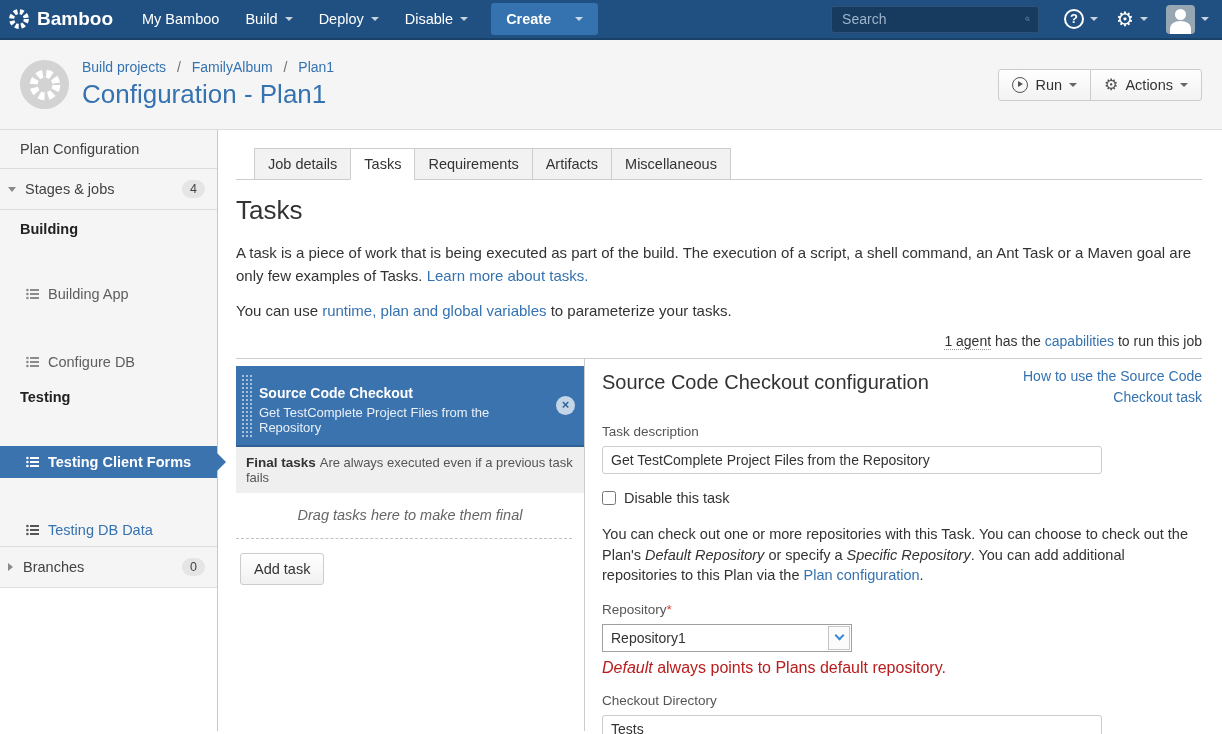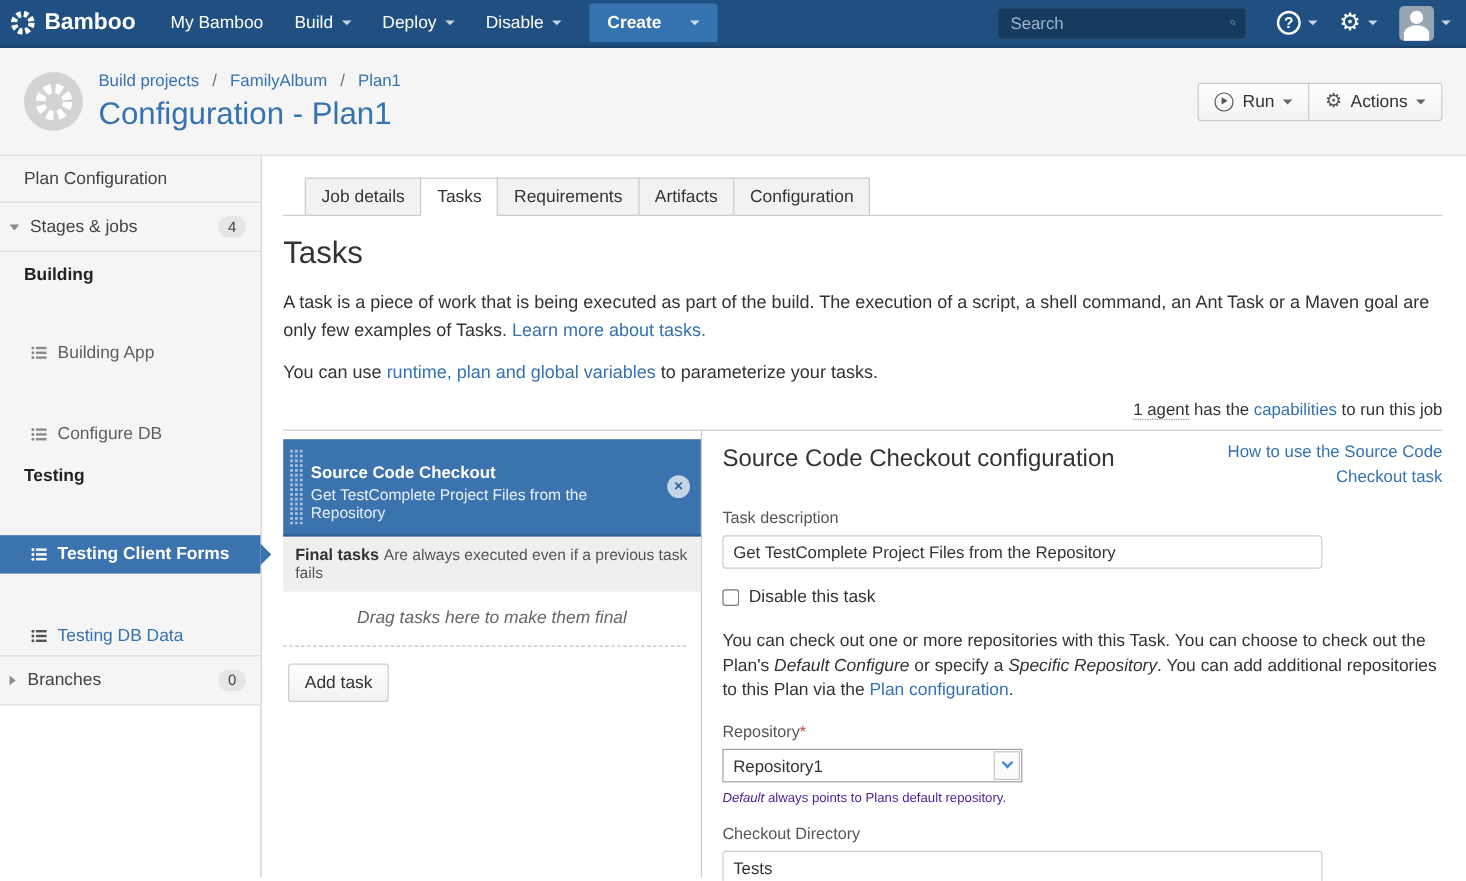--- a/index.html
+++ b/index.html
@@ -141,21 +141,21 @@
   .check-row input { width:14px; height:14px; margin:0; }
   .cfg-para { max-width:604px; line-height:20.5px; margin:18px 0 0; font-size:14.5px; color:#333; }
   .req { color:#d04437; }
   .select-box { display:inline-flex; align-items:center; width:250px; height:28px;
                 border:1px solid #a0a0a0; background:#fff; cursor:pointer; }
   .select-box .sel-val { flex:1; padding-left:8px; font-size:14px; color:#333; }
   .sel-arrow { width:22px; height:24px; margin-right:1px; border:1px solid #c6c6c6; background:#fbfbfb;
                display:flex; align-items:center; justify-content:center; }
   .sel-chev { width:7px; height:7px; border-right:2px solid #3b8ad8; border-bottom:2px solid #3b8ad8;
               transform:rotate(45deg); margin-top:-4px; }
-  .help-small { font-size:11px; color:#4c1d95; margin-top:7px; }
+  .help-small { font-size:16px; color:#b91c1c; margin-top:7px; }
 </style>
 </head>
 <body>
 
 <nav class="navbar">
   <div class="brand">
     <svg width="22" height="22" viewBox="0 0 24 24">
       <circle cx="12" cy="12" r="8" fill="none" stroke="#ffffff" stroke-width="5.6" stroke-dasharray="3.8 2.6"></circle>
     </svg>
     <span>Bamboo</span>
@@ -310,21 +310,21 @@
     </div>
   </aside>
 
   <main class="main">
 
     <div class="tabs">
       <div class="tab">Job details</div>
       <div class="tab active">Tasks</div>
       <div class="tab">Requirements</div>
       <div class="tab">Artifacts</div>
-      <div class="tab">Configuration</div>
+      <div class="tab">Miscellaneous</div>
     </div>
 
     <h1>Tasks</h1>
 
     <p class="intro">
       <span>A task is a piece of work that is being executed as part of the build. The execution of a script, a shell command, an Ant Task or a Maven goal are only few examples of Tasks. </span><a class="link">Learn more about tasks.</a>
     </p>
     <p class="intro" style="margin-top:12px;">
       <span>You can use </span><a class="link">runtime, plan and global variables</a><span> to parameterize your tasks.</span>
     </p>
@@ -360,21 +360,21 @@
 
         <label class="field-label">Task description</label>
         <input class="text-input" type="text" value="Get TestComplete Project Files from the Repository" style="">
 
         <label class="check-row">
           <input type="checkbox" style="">
           <span>Disable this task</span>
         </label>
 
         <p class="cfg-para">
-          <span>You can check out one or more repositories with this Task. You can choose to check out the Plan's </span><i>Default Configure</i><span> or specify a </span><i>Specific Repository</i><span>. You can add additional repositories to this Plan via the </span><a class="link">Plan configuration</a><span>.</span>
+          <span>You can check out one or more repositories with this Task. You can choose to check out the Plan's </span><i>Default Repository</i><span> or specify a </span><i>Specific Repository</i><span>. You can add additional repositories to this Plan via the </span><a class="link">Plan configuration</a><span>.</span>
         </p>
 
         <label class="field-label"><span>Repository</span><span class="req">*</span></label>
         <div class="select-box">
           <span class="sel-val">Repository1</span>
           <span class="sel-arrow">
             <span class="sel-chev"></span>
           </span>
         </div>
         <div class="help-small">

